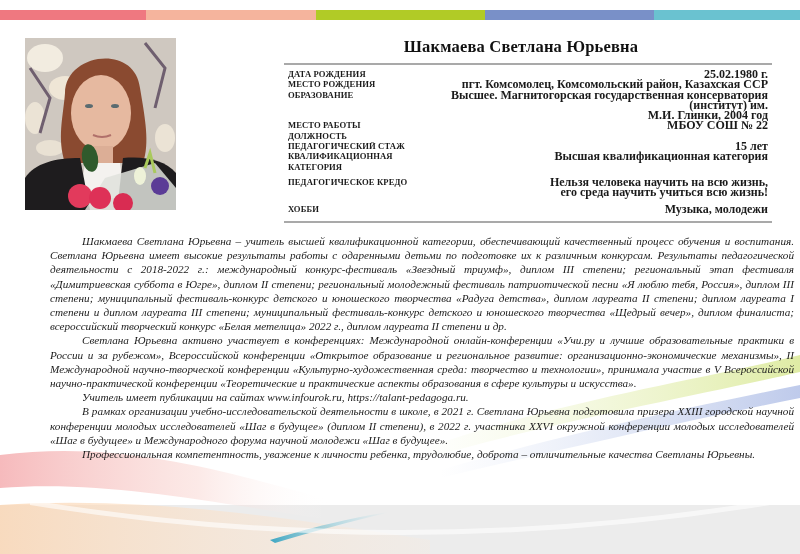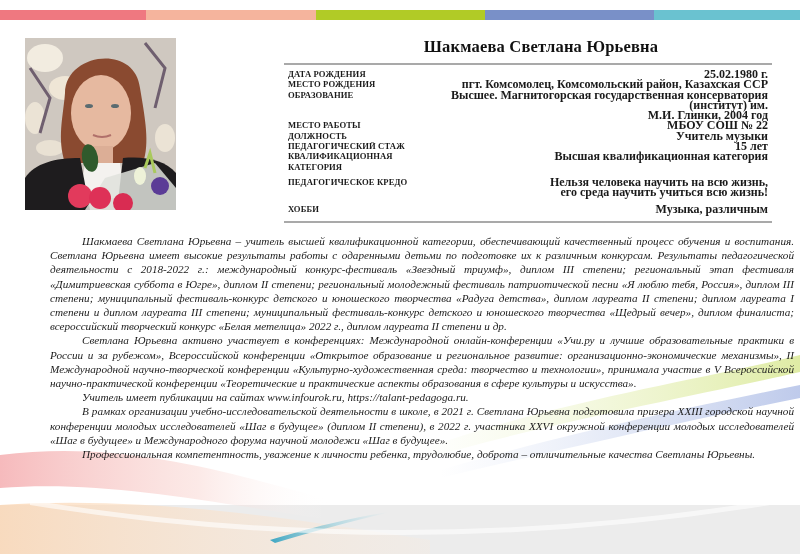--- a/index.html
+++ b/index.html
@@ -8,21 +8,21 @@
 
   
   .topband { position: absolute; left: 0; top: 10px; width: 800px; height: 10px; display: flex; }
   .topband div { height: 10px; }
 
   
   .deco { position: absolute; left: 0; top: 0; width: 800px; height: 554px; pointer-events: none; }
 
   .photo { position: absolute; left: 25px; top: 38px; width: 151px; height: 172px; overflow: hidden; background: #d8d2cc; }
 
-  .name { position: absolute; left: 296px; top: 37px; width: 490px; text-align: center; font-size: 16.5px; font-weight: bold; color: #111; letter-spacing: 0.2px; }
+  .name { position: absolute; left: 276px; top: 37px; width: 490px; text-align: center; font-size: 16.5px; font-weight: bold; color: #111; letter-spacing: 0.2px; }
 
   .rule { position: absolute; left: 284px; width: 488px; height: 2px; background: #a9a9a9; }
   .rule.top { top: 63px; }
   .rule.bottom { top: 221px; }
 
   .info { position: absolute; left: 288px; top: 69px; width: 480px; font-size: 8.6px; font-weight: bold; line-height: 10.3px; }
   .row { display: flex; }
   .row .lbl { width: 152px; flex-shrink: 0; letter-spacing: 0.1px; }
   .row .val { flex: 1; font-size: 12px; text-align: right; }
   .row.gap { margin-top: 5px; gap: 44px; }
@@ -130,21 +130,20 @@
       <div>Высшее. Магнитогорская государственная консерватория (институт) им.</div>
       <div>М.И. Глинки,  2004  год</div>
     </div>
   </div>
   <div class="row">
     <div class="lbl">МЕСТО РАБОТЫ</div>
     <div class="val">МБОУ СОШ № 22</div>
   </div>
   <div class="row">
     <div class="lbl">ДОЛЖНОСТЬ</div>
-    <div class="val">Учитель музыки</div>
   </div>
   <div class="row">
     <div class="lbl">ПЕДАГОГИЧЕСКИЙ  СТАЖ</div>
     <div class="val">15 лет</div>
   </div>
   <div class="row">
     <div class="lbl">
       <div>КВАЛИФИКАЦИОННАЯ</div>
       <div>КАТЕГОРИЯ</div>
     </div>
@@ -152,21 +151,21 @@
   </div>
   <div class="row gap">
     <div class="lbl">ПЕДАГОГИЧЕСКОЕ КРЕДО</div>
     <div class="val">
       <div>Нельзя человека научить на всю жизнь,</div>
       <div>его среда научить учиться всю жизнь!</div>
     </div>
   </div>
   <div class="row gap2">
     <div class="lbl">ХОББИ</div>
-    <div class="val">Музыка, различным</div>
+    <div class="val">Музыка, молодежи</div>
   </div>
 </div>
 
 <div class="rule bottom"></div>
 
 <div class="bio">
   <p>Шакмаева Светлана Юрьевна – учитель высшей квалификационной категории, обеспечивающий качественный процесс обучения и воспитания. Светлана Юрьевна имеет высокие результаты работы с одаренными детьми по подготовке их к различным конкурсам. Результаты педагогической деятельности с 2018-2022 г.: международный конкурс-фестиваль «Звездный триумф», диплом III степени; региональный этап фестиваля «Димитриевская суббота в Югре», диплом II степени; региональный молодежный фестиваль патриотической песни «Я люблю тебя, Россия», диплом III степени; муниципальный  фестиваль-конкурс детского и юношеского творчества «Радуга детства», диплом лауреата II степени; диплом лауреата I степени и диплом лауреата III степени; муниципальный фестиваль-конкурс детского и юношеского творчества «Щедрый вечер», диплом финалиста; всероссийский творческий конкурс «Белая метелица» 2022 г., диплом лауреата II степени и др.</p>
   <p>Светлана Юрьевна активно участвует в конференциях: Международной онлайн-конференции «Учи.ру и лучшие образовательные практики в России и за рубежом», Всероссийской конференции «Открытое образование и региональное развитие: организационно-экономические механизмы», II Международной научно-творческой конференции «Культурно-художественная среда: творчество и технологии», принимала участие в V Всероссийской научно-практической конференции «Теоретические и практические аспекты образования в сфере культуры и искусства».</p>
   <p>Учитель имеет публикации на сайтах www.infourok.ru, https://talant-pedagoga.ru.</p>
   <p>В рамках организации учебно-исследовательской деятельности в школе, в 2021 г. Светлана Юрьевна подготовила призера XXIII городской научной конференции молодых исследователей «Шаг в будущее» (диплом II степени), в 2022 г. участника XXVI окружной конференции молодых исследователей «Шаг в будущее» и Международного форума научной молодежи «Шаг в будущее».</p>

